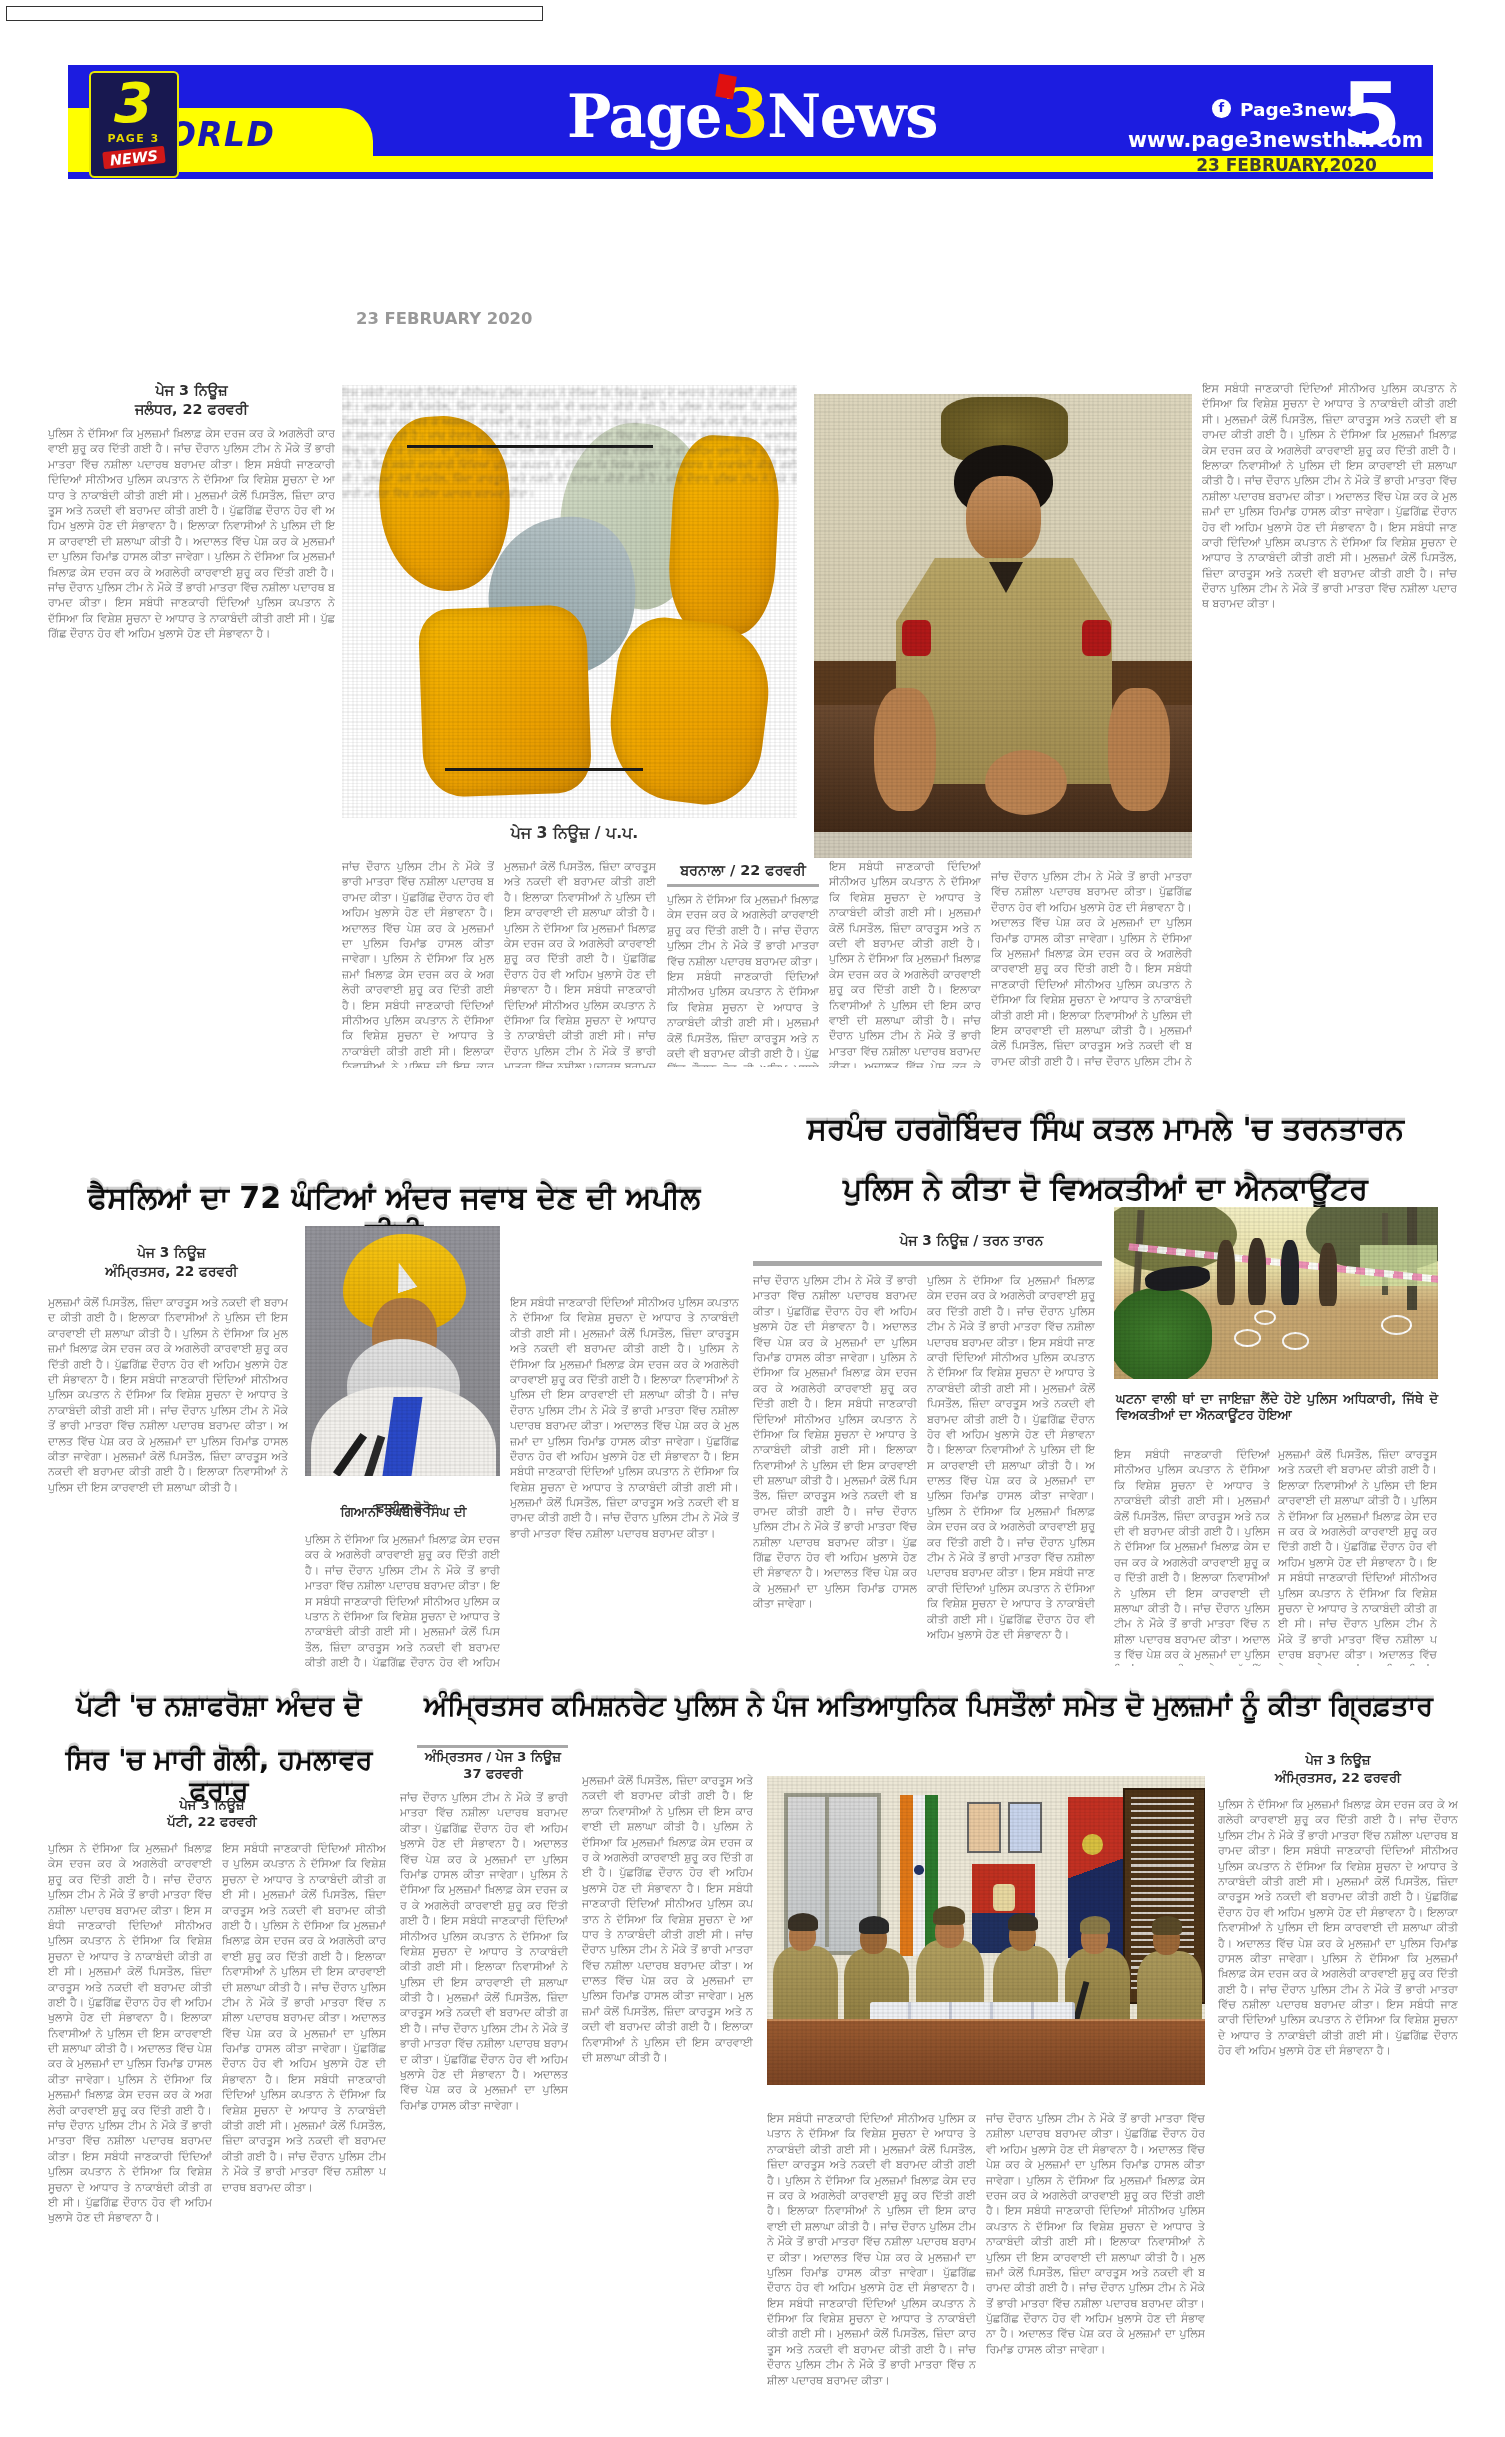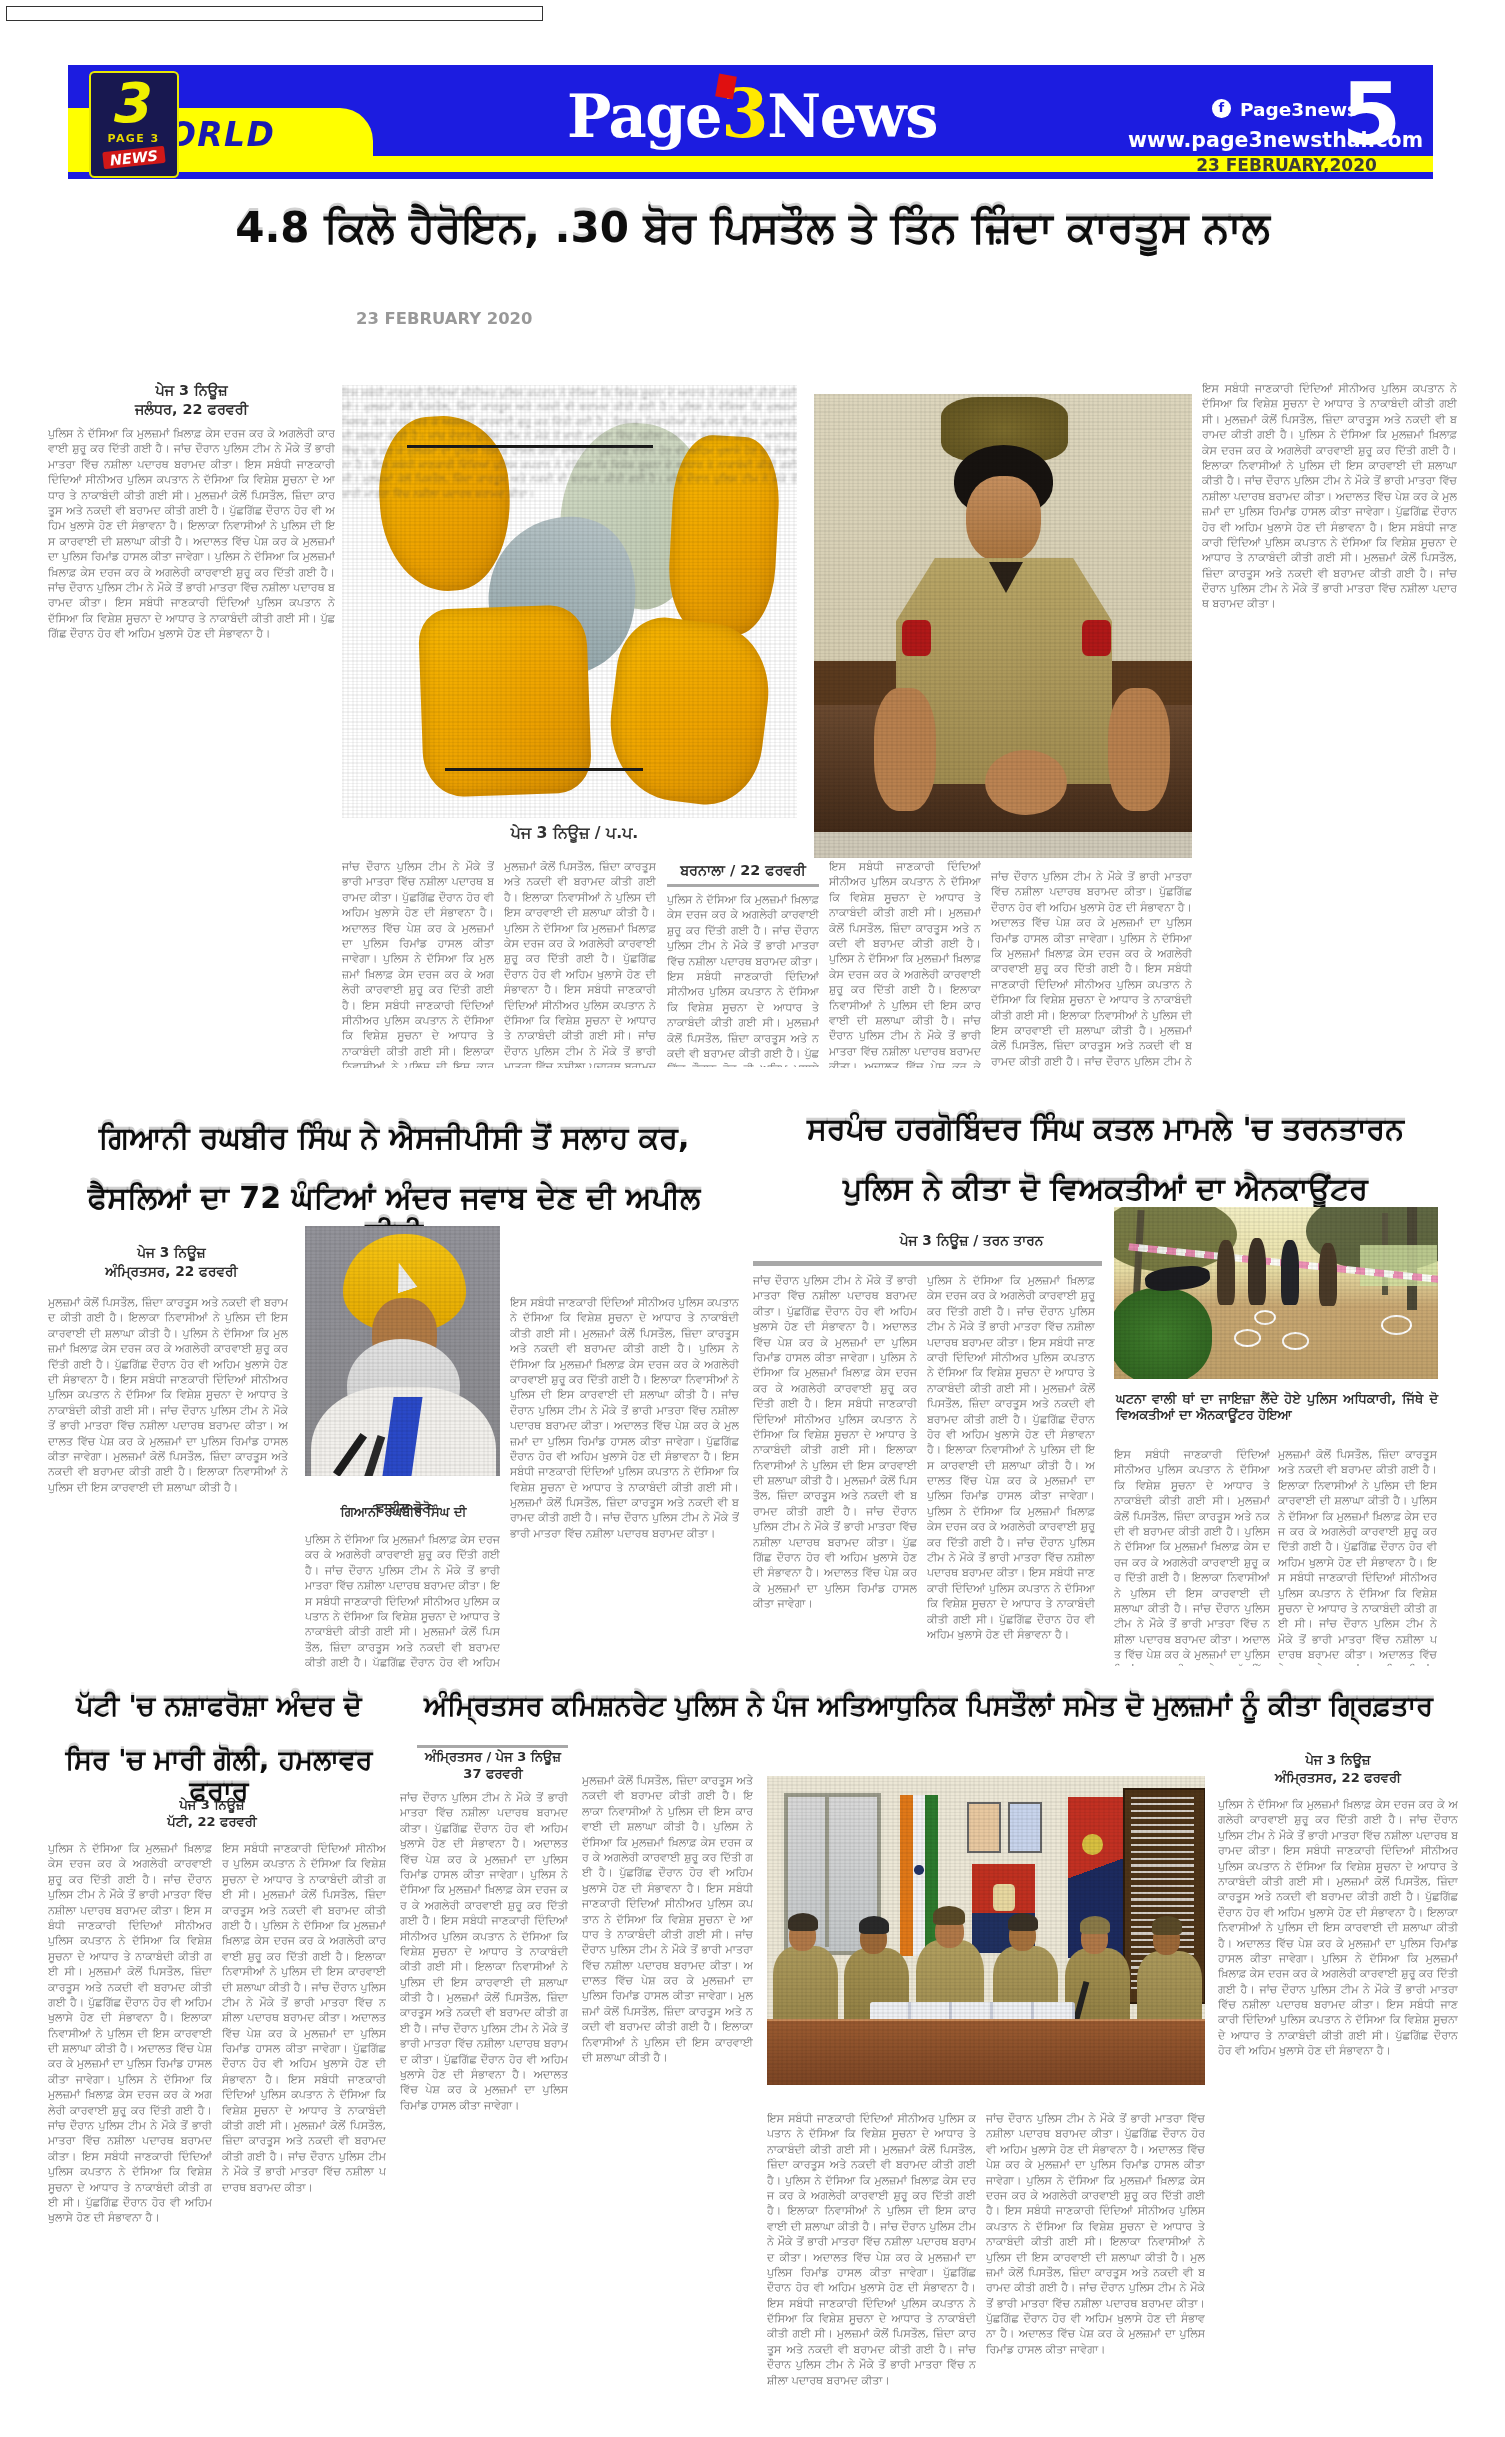--- a/index.html
+++ b/index.html
@@ -73,21 +73,20 @@
 
     <div class="abs masthead" style="left:383px;top:8.2px;width:602px;"><span>Page</span><span class="m3">3</span><span>News</span></div>
     <div class="abs" style="left:649px;top:9.6px;width:18px;height:23px;background:#e01010;transform:rotate(10deg);"></div>
 
     <div class="abs fb-circle" style="left:1144px;top:34px;">f</div>
     <div class="abs social-label" style="left:1172px;top:34px;">Page3news</div>
     <div class="abs website" style="left:1047px;top:63px;width:308px;">www.page3newsthai.com</div>
     <div class="abs page-five" style="left:1252px;top:5.5px;width:103px;">5</div>
   </div>
 
-  <div class="abs headline h-lead" style="left:82px;top:205px;width:1341px;">4.8 ਕਿਲੋ ਹੈਰੋਇਨ, .30 ਬੋਰ ਪਿਸਤੌਲ ਤੇ ਤਿੰਨ ਜ਼ਿੰਦਾ ਕਾਰਤੂਸ ਨਾਲ</div>
   <div class="abs ghost-date" style="left:356px;top:309px;width:219px;">23 FEBRUARY 2020</div>
 
   <div class="abs byline" style="left:48px;top:381px;width:287px;">ਪੇਜ 3 ਨਿਊਜ਼</div>
   <div class="abs byline" style="left:48px;top:400px;width:287px;">ਜਲੰਧਰ, 22 ਫਰਵਰੀ</div>
   <div class="abs noise" style="left:48px;top:426px;width:287px;height:642px;">ਪੁਲਿਸ ਨੇ ਦੱਸਿਆ ਕਿ ਮੁਲਜ਼ਮਾਂ ਖ਼ਿਲਾਫ਼ ਕੇਸ ਦਰਜ ਕਰ ਕੇ ਅਗਲੇਰੀ ਕਾਰਵਾਈ ਸ਼ੁਰੂ ਕਰ ਦਿੱਤੀ ਗਈ ਹੈ। ਜਾਂਚ ਦੌਰਾਨ ਪੁਲਿਸ ਟੀਮ ਨੇ ਮੌਕੇ ਤੋਂ ਭਾਰੀ ਮਾਤਰਾ ਵਿੱਚ ਨਸ਼ੀਲਾ ਪਦਾਰਥ ਬਰਾਮਦ ਕੀਤਾ। ਇਸ ਸਬੰਧੀ ਜਾਣਕਾਰੀ ਦਿੰਦਿਆਂ ਸੀਨੀਅਰ ਪੁਲਿਸ ਕਪਤਾਨ ਨੇ ਦੱਸਿਆ ਕਿ ਵਿਸ਼ੇਸ਼ ਸੂਚਨਾ ਦੇ ਆਧਾਰ ਤੇ ਨਾਕਾਬੰਦੀ ਕੀਤੀ ਗਈ ਸੀ। ਮੁਲਜ਼ਮਾਂ ਕੋਲੋਂ ਪਿਸਤੌਲ, ਜ਼ਿੰਦਾ ਕਾਰਤੂਸ ਅਤੇ ਨਕਦੀ ਵੀ ਬਰਾਮਦ ਕੀਤੀ ਗਈ ਹੈ। ਪੁੱਛਗਿੱਛ ਦੌਰਾਨ ਹੋਰ ਵੀ ਅਹਿਮ ਖੁਲਾਸੇ ਹੋਣ ਦੀ ਸੰਭਾਵਨਾ ਹੈ। ਇਲਾਕਾ ਨਿਵਾਸੀਆਂ ਨੇ ਪੁਲਿਸ ਦੀ ਇਸ ਕਾਰਵਾਈ ਦੀ ਸ਼ਲਾਘਾ ਕੀਤੀ ਹੈ। ਅਦਾਲਤ ਵਿੱਚ ਪੇਸ਼ ਕਰ ਕੇ ਮੁਲਜ਼ਮਾਂ ਦਾ ਪੁਲਿਸ ਰਿਮਾਂਡ ਹਾਸਲ ਕੀਤਾ ਜਾਵੇਗਾ। ਪੁਲਿਸ ਨੇ ਦੱਸਿਆ ਕਿ ਮੁਲਜ਼ਮਾਂ ਖ਼ਿਲਾਫ਼ ਕੇਸ ਦਰਜ ਕਰ ਕੇ ਅਗਲੇਰੀ ਕਾਰਵਾਈ ਸ਼ੁਰੂ ਕਰ ਦਿੱਤੀ ਗਈ ਹੈ। ਜਾਂਚ ਦੌਰਾਨ ਪੁਲਿਸ ਟੀਮ ਨੇ ਮੌਕੇ ਤੋਂ ਭਾਰੀ ਮਾਤਰਾ ਵਿੱਚ ਨਸ਼ੀਲਾ ਪਦਾਰਥ ਬਰਾਮਦ ਕੀਤਾ। ਇਸ ਸਬੰਧੀ ਜਾਣਕਾਰੀ ਦਿੰਦਿਆਂ ਪੁਲਿਸ ਕਪਤਾਨ ਨੇ ਦੱਸਿਆ ਕਿ ਵਿਸ਼ੇਸ਼ ਸੂਚਨਾ ਦੇ ਆਧਾਰ ਤੇ ਨਾਕਾਬੰਦੀ ਕੀਤੀ ਗਈ ਸੀ। ਪੁੱਛਗਿੱਛ ਦੌਰਾਨ ਹੋਰ ਵੀ ਅਹਿਮ ਖੁਲਾਸੇ ਹੋਣ ਦੀ ਸੰਭਾਵਨਾ ਹੈ।</div>
 
   <div class="photo grain" style="left:342px;top:385px;width:455px;height:433px;">
     <div class="pkg" style="left:38px;top:31px;width:130px;height:175px;border-radius:40% 50% 45% 50%/45% 40% 55% 50%;transform:rotate(-4deg);"></div>
     <div class="abs" style="left:219px;top:38px;width:144px;height:185px;background:linear-gradient(150deg,#d5dec8,#b9c4ad);border-radius:50% 50% 40% 60%/55% 45% 50% 50%;transform:rotate(6deg);"></div>
     <div class="abs" style="left:147px;top:130px;width:147px;height:161px;background:linear-gradient(#b6c3c6,#93a6aa);border-radius:55% 45% 50% 50%/50% 55% 45% 50%;transform:rotate(14deg);"></div>
@@ -119,21 +118,20 @@
   <div class="abs noise" style="left:1202px;top:381px;width:255px;height:687px;">ਇਸ ਸਬੰਧੀ ਜਾਣਕਾਰੀ ਦਿੰਦਿਆਂ ਸੀਨੀਅਰ ਪੁਲਿਸ ਕਪਤਾਨ ਨੇ ਦੱਸਿਆ ਕਿ ਵਿਸ਼ੇਸ਼ ਸੂਚਨਾ ਦੇ ਆਧਾਰ ਤੇ ਨਾਕਾਬੰਦੀ ਕੀਤੀ ਗਈ ਸੀ। ਮੁਲਜ਼ਮਾਂ ਕੋਲੋਂ ਪਿਸਤੌਲ, ਜ਼ਿੰਦਾ ਕਾਰਤੂਸ ਅਤੇ ਨਕਦੀ ਵੀ ਬਰਾਮਦ ਕੀਤੀ ਗਈ ਹੈ। ਪੁਲਿਸ ਨੇ ਦੱਸਿਆ ਕਿ ਮੁਲਜ਼ਮਾਂ ਖ਼ਿਲਾਫ਼ ਕੇਸ ਦਰਜ ਕਰ ਕੇ ਅਗਲੇਰੀ ਕਾਰਵਾਈ ਸ਼ੁਰੂ ਕਰ ਦਿੱਤੀ ਗਈ ਹੈ। ਇਲਾਕਾ ਨਿਵਾਸੀਆਂ ਨੇ ਪੁਲਿਸ ਦੀ ਇਸ ਕਾਰਵਾਈ ਦੀ ਸ਼ਲਾਘਾ ਕੀਤੀ ਹੈ। ਜਾਂਚ ਦੌਰਾਨ ਪੁਲਿਸ ਟੀਮ ਨੇ ਮੌਕੇ ਤੋਂ ਭਾਰੀ ਮਾਤਰਾ ਵਿੱਚ ਨਸ਼ੀਲਾ ਪਦਾਰਥ ਬਰਾਮਦ ਕੀਤਾ। ਅਦਾਲਤ ਵਿੱਚ ਪੇਸ਼ ਕਰ ਕੇ ਮੁਲਜ਼ਮਾਂ ਦਾ ਪੁਲਿਸ ਰਿਮਾਂਡ ਹਾਸਲ ਕੀਤਾ ਜਾਵੇਗਾ। ਪੁੱਛਗਿੱਛ ਦੌਰਾਨ ਹੋਰ ਵੀ ਅਹਿਮ ਖੁਲਾਸੇ ਹੋਣ ਦੀ ਸੰਭਾਵਨਾ ਹੈ। ਇਸ ਸਬੰਧੀ ਜਾਣਕਾਰੀ ਦਿੰਦਿਆਂ ਪੁਲਿਸ ਕਪਤਾਨ ਨੇ ਦੱਸਿਆ ਕਿ ਵਿਸ਼ੇਸ਼ ਸੂਚਨਾ ਦੇ ਆਧਾਰ ਤੇ ਨਾਕਾਬੰਦੀ ਕੀਤੀ ਗਈ ਸੀ। ਮੁਲਜ਼ਮਾਂ ਕੋਲੋਂ ਪਿਸਤੌਲ, ਜ਼ਿੰਦਾ ਕਾਰਤੂਸ ਅਤੇ ਨਕਦੀ ਵੀ ਬਰਾਮਦ ਕੀਤੀ ਗਈ ਹੈ। ਜਾਂਚ ਦੌਰਾਨ ਪੁਲਿਸ ਟੀਮ ਨੇ ਮੌਕੇ ਤੋਂ ਭਾਰੀ ਮਾਤਰਾ ਵਿੱਚ ਨਸ਼ੀਲਾ ਪਦਾਰਥ ਬਰਾਮਦ ਕੀਤਾ।</div>
 
   <div class="abs noise" style="left:342px;top:859px;width:152px;height:209px;">ਜਾਂਚ ਦੌਰਾਨ ਪੁਲਿਸ ਟੀਮ ਨੇ ਮੌਕੇ ਤੋਂ ਭਾਰੀ ਮਾਤਰਾ ਵਿੱਚ ਨਸ਼ੀਲਾ ਪਦਾਰਥ ਬਰਾਮਦ ਕੀਤਾ। ਪੁੱਛਗਿੱਛ ਦੌਰਾਨ ਹੋਰ ਵੀ ਅਹਿਮ ਖੁਲਾਸੇ ਹੋਣ ਦੀ ਸੰਭਾਵਨਾ ਹੈ। ਅਦਾਲਤ ਵਿੱਚ ਪੇਸ਼ ਕਰ ਕੇ ਮੁਲਜ਼ਮਾਂ ਦਾ ਪੁਲਿਸ ਰਿਮਾਂਡ ਹਾਸਲ ਕੀਤਾ ਜਾਵੇਗਾ। ਪੁਲਿਸ ਨੇ ਦੱਸਿਆ ਕਿ ਮੁਲਜ਼ਮਾਂ ਖ਼ਿਲਾਫ਼ ਕੇਸ ਦਰਜ ਕਰ ਕੇ ਅਗਲੇਰੀ ਕਾਰਵਾਈ ਸ਼ੁਰੂ ਕਰ ਦਿੱਤੀ ਗਈ ਹੈ। ਇਸ ਸਬੰਧੀ ਜਾਣਕਾਰੀ ਦਿੰਦਿਆਂ ਸੀਨੀਅਰ ਪੁਲਿਸ ਕਪਤਾਨ ਨੇ ਦੱਸਿਆ ਕਿ ਵਿਸ਼ੇਸ਼ ਸੂਚਨਾ ਦੇ ਆਧਾਰ ਤੇ ਨਾਕਾਬੰਦੀ ਕੀਤੀ ਗਈ ਸੀ। ਇਲਾਕਾ ਨਿਵਾਸੀਆਂ ਨੇ ਪੁਲਿਸ ਦੀ ਇਸ ਕਾਰਵਾਈ ਦੀ ਸ਼ਲਾਘਾ ਕੀਤੀ ਹੈ। ਮੁਲਜ਼ਮਾਂ ਕੋਲੋਂ ਪਿਸਤੌਲ, ਜ਼ਿੰਦਾ ਕਾਰਤੂਸ ਅਤੇ ਨਕਦੀ ਵੀ ਬਰਾਮਦ ਕੀਤੀ ਗਈ ਹੈ। ਜਾਂਚ ਦੌਰਾਨ ਪੁਲਿਸ ਟੀਮ ਨੇ ਮੌਕੇ ਤੋਂ ਭਾਰੀ ਮਾਤਰਾ ਵਿੱਚ ਨਸ਼ੀਲਾ ਪਦਾਰਥ ਬਰਾਮਦ ਕੀਤਾ। ਪੁੱਛਗਿੱਛ ਦੌਰਾਨ ਹੋਰ ਵੀ ਅਹਿਮ ਖੁਲਾਸੇ ਹੋਣ ਦੀ ਸੰਭਾਵਨਾ ਹੈ। ਅਦਾਲਤ ਵਿੱਚ ਪੇਸ਼ ਕਰ ਕੇ ਮੁਲਜ਼ਮਾਂ ਦਾ ਪੁਲਿਸ ਰਿਮਾਂਡ ਹਾਸਲ ਕੀਤਾ ਜਾਵੇਗਾ।</div>
   <div class="abs noise" style="left:504px;top:859px;width:152px;height:209px;">ਮੁਲਜ਼ਮਾਂ ਕੋਲੋਂ ਪਿਸਤੌਲ, ਜ਼ਿੰਦਾ ਕਾਰਤੂਸ ਅਤੇ ਨਕਦੀ ਵੀ ਬਰਾਮਦ ਕੀਤੀ ਗਈ ਹੈ। ਇਲਾਕਾ ਨਿਵਾਸੀਆਂ ਨੇ ਪੁਲਿਸ ਦੀ ਇਸ ਕਾਰਵਾਈ ਦੀ ਸ਼ਲਾਘਾ ਕੀਤੀ ਹੈ। ਪੁਲਿਸ ਨੇ ਦੱਸਿਆ ਕਿ ਮੁਲਜ਼ਮਾਂ ਖ਼ਿਲਾਫ਼ ਕੇਸ ਦਰਜ ਕਰ ਕੇ ਅਗਲੇਰੀ ਕਾਰਵਾਈ ਸ਼ੁਰੂ ਕਰ ਦਿੱਤੀ ਗਈ ਹੈ। ਪੁੱਛਗਿੱਛ ਦੌਰਾਨ ਹੋਰ ਵੀ ਅਹਿਮ ਖੁਲਾਸੇ ਹੋਣ ਦੀ ਸੰਭਾਵਨਾ ਹੈ। ਇਸ ਸਬੰਧੀ ਜਾਣਕਾਰੀ ਦਿੰਦਿਆਂ ਸੀਨੀਅਰ ਪੁਲਿਸ ਕਪਤਾਨ ਨੇ ਦੱਸਿਆ ਕਿ ਵਿਸ਼ੇਸ਼ ਸੂਚਨਾ ਦੇ ਆਧਾਰ ਤੇ ਨਾਕਾਬੰਦੀ ਕੀਤੀ ਗਈ ਸੀ। ਜਾਂਚ ਦੌਰਾਨ ਪੁਲਿਸ ਟੀਮ ਨੇ ਮੌਕੇ ਤੋਂ ਭਾਰੀ ਮਾਤਰਾ ਵਿੱਚ ਨਸ਼ੀਲਾ ਪਦਾਰਥ ਬਰਾਮਦ ਕੀਤਾ। ਅਦਾਲਤ ਵਿੱਚ ਪੇਸ਼ ਕਰ ਕੇ ਮੁਲਜ਼ਮਾਂ ਦਾ ਪੁਲਿਸ ਰਿਮਾਂਡ ਹਾਸਲ ਕੀਤਾ ਜਾਵੇਗਾ। ਮੁਲਜ਼ਮਾਂ ਕੋਲੋਂ ਪਿਸਤੌਲ, ਜ਼ਿੰਦਾ ਕਾਰਤੂਸ ਅਤੇ ਨਕਦੀ ਵੀ ਬਰਾਮਦ ਕੀਤੀ ਗਈ ਹੈ। ਇਲਾਕਾ ਨਿਵਾਸੀਆਂ ਨੇ ਪੁਲਿਸ ਦੀ ਇਸ ਕਾਰਵਾਈ ਦੀ ਸ਼ਲਾਘਾ ਕੀਤੀ ਹੈ।</div>
   <div class="abs byline" style="left:667px;top:861px;width:152px;">ਬਰਨਾਲਾ / 22 ਫਰਵਰੀ</div>
   <div class="abs rule" style="left:667px;top:884px;width:152px;height:3.4px;"></div>
   <div class="abs noise" style="left:667px;top:892px;width:152px;height:175px;">ਪੁਲਿਸ ਨੇ ਦੱਸਿਆ ਕਿ ਮੁਲਜ਼ਮਾਂ ਖ਼ਿਲਾਫ਼ ਕੇਸ ਦਰਜ ਕਰ ਕੇ ਅਗਲੇਰੀ ਕਾਰਵਾਈ ਸ਼ੁਰੂ ਕਰ ਦਿੱਤੀ ਗਈ ਹੈ। ਜਾਂਚ ਦੌਰਾਨ ਪੁਲਿਸ ਟੀਮ ਨੇ ਮੌਕੇ ਤੋਂ ਭਾਰੀ ਮਾਤਰਾ ਵਿੱਚ ਨਸ਼ੀਲਾ ਪਦਾਰਥ ਬਰਾਮਦ ਕੀਤਾ। ਇਸ ਸਬੰਧੀ ਜਾਣਕਾਰੀ ਦਿੰਦਿਆਂ ਸੀਨੀਅਰ ਪੁਲਿਸ ਕਪਤਾਨ ਨੇ ਦੱਸਿਆ ਕਿ ਵਿਸ਼ੇਸ਼ ਸੂਚਨਾ ਦੇ ਆਧਾਰ ਤੇ ਨਾਕਾਬੰਦੀ ਕੀਤੀ ਗਈ ਸੀ। ਮੁਲਜ਼ਮਾਂ ਕੋਲੋਂ ਪਿਸਤੌਲ, ਜ਼ਿੰਦਾ ਕਾਰਤੂਸ ਅਤੇ ਨਕਦੀ ਵੀ ਬਰਾਮਦ ਕੀਤੀ ਗਈ ਹੈ। ਪੁੱਛਗਿੱਛ ਦੌਰਾਨ ਹੋਰ ਵੀ ਅਹਿਮ ਖੁਲਾਸੇ ਹੋਣ ਦੀ ਸੰਭਾਵਨਾ ਹੈ। ਇਲਾਕਾ ਨਿਵਾਸੀਆਂ ਨੇ ਪੁਲਿਸ ਦੀ ਇਸ ਕਾਰਵਾਈ ਦੀ ਸ਼ਲਾਘਾ ਕੀਤੀ ਹੈ। ਅਦਾਲਤ ਵਿੱਚ ਪੇਸ਼ ਕਰ ਕੇ ਮੁਲਜ਼ਮਾਂ ਦਾ ਪੁਲਿਸ ਰਿਮਾਂਡ ਹਾਸਲ ਕੀਤਾ ਜਾਵੇਗਾ। ਪੁਲਿਸ ਨੇ ਦੱਸਿਆ ਕਿ ਮੁਲਜ਼ਮਾਂ ਖ਼ਿਲਾਫ਼ ਕੇਸ ਦਰਜ ਕਰ ਕੇ ਅਗਲੇਰੀ ਕਾਰਵਾਈ ਸ਼ੁਰੂ ਕਰ ਦਿੱਤੀ ਗਈ ਹੈ। ਜਾਂਚ ਦੌਰਾਨ ਪੁਲਿਸ ਟੀਮ ਨੇ ਮੌਕੇ ਤੋਂ ਭਾਰੀ ਮਾਤਰਾ ਵਿੱਚ ਨਸ਼ੀਲਾ ਪਦਾਰਥ ਬਰਾਮਦ ਕੀਤਾ। ਇਸ ਸਬੰਧੀ ਜਾਣਕਾਰੀ ਦਿੰਦਿਆਂ ਪੁਲਿਸ ਕਪਤਾਨ ਨੇ ਦੱਸਿਆ ਕਿ ਵਿਸ਼ੇਸ਼ ਸੂਚਨਾ ਦੇ ਆਧਾਰ ਤੇ ਨਾਕਾਬੰਦੀ ਕੀਤੀ ਗਈ ਸੀ। ਪੁੱਛਗਿੱਛ ਦੌਰਾਨ ਹੋਰ ਵੀ ਅਹਿਮ ਖੁਲਾਸੇ ਹੋਣ ਦੀ ਸੰਭਾਵਨਾ ਹੈ।</div>
   <div class="abs noise" style="left:829px;top:859px;width:152px;height:209px;">ਇਸ ਸਬੰਧੀ ਜਾਣਕਾਰੀ ਦਿੰਦਿਆਂ ਸੀਨੀਅਰ ਪੁਲਿਸ ਕਪਤਾਨ ਨੇ ਦੱਸਿਆ ਕਿ ਵਿਸ਼ੇਸ਼ ਸੂਚਨਾ ਦੇ ਆਧਾਰ ਤੇ ਨਾਕਾਬੰਦੀ ਕੀਤੀ ਗਈ ਸੀ। ਮੁਲਜ਼ਮਾਂ ਕੋਲੋਂ ਪਿਸਤੌਲ, ਜ਼ਿੰਦਾ ਕਾਰਤੂਸ ਅਤੇ ਨਕਦੀ ਵੀ ਬਰਾਮਦ ਕੀਤੀ ਗਈ ਹੈ। ਪੁਲਿਸ ਨੇ ਦੱਸਿਆ ਕਿ ਮੁਲਜ਼ਮਾਂ ਖ਼ਿਲਾਫ਼ ਕੇਸ ਦਰਜ ਕਰ ਕੇ ਅਗਲੇਰੀ ਕਾਰਵਾਈ ਸ਼ੁਰੂ ਕਰ ਦਿੱਤੀ ਗਈ ਹੈ। ਇਲਾਕਾ ਨਿਵਾਸੀਆਂ ਨੇ ਪੁਲਿਸ ਦੀ ਇਸ ਕਾਰਵਾਈ ਦੀ ਸ਼ਲਾਘਾ ਕੀਤੀ ਹੈ। ਜਾਂਚ ਦੌਰਾਨ ਪੁਲਿਸ ਟੀਮ ਨੇ ਮੌਕੇ ਤੋਂ ਭਾਰੀ ਮਾਤਰਾ ਵਿੱਚ ਨਸ਼ੀਲਾ ਪਦਾਰਥ ਬਰਾਮਦ ਕੀਤਾ। ਅਦਾਲਤ ਵਿੱਚ ਪੇਸ਼ ਕਰ ਕੇ ਮੁਲਜ਼ਮਾਂ ਦਾ ਪੁਲਿਸ ਰਿਮਾਂਡ ਹਾਸਲ ਕੀਤਾ ਜਾਵੇਗਾ। ਪੁੱਛਗਿੱਛ ਦੌਰਾਨ ਹੋਰ ਵੀ ਅਹਿਮ ਖੁਲਾਸੇ ਹੋਣ ਦੀ ਸੰਭਾਵਨਾ ਹੈ। ਇਸ ਸਬੰਧੀ ਜਾਣਕਾਰੀ ਦਿੰਦਿਆਂ ਪੁਲਿਸ ਕਪਤਾਨ ਨੇ ਦੱਸਿਆ ਕਿ ਵਿਸ਼ੇਸ਼ ਸੂਚਨਾ ਦੇ ਆਧਾਰ ਤੇ ਨਾਕਾਬੰਦੀ ਕੀਤੀ ਗਈ ਸੀ। ਮੁਲਜ਼ਮਾਂ ਕੋਲੋਂ ਪਿਸਤੌਲ, ਜ਼ਿੰਦਾ ਕਾਰਤੂਸ ਅਤੇ ਨਕਦੀ ਵੀ ਬਰਾਮਦ ਕੀਤੀ ਗਈ ਹੈ। ਜਾਂਚ ਦੌਰਾਨ ਪੁਲਿਸ ਟੀਮ ਨੇ ਮੌਕੇ ਤੋਂ ਭਾਰੀ ਮਾਤਰਾ ਵਿੱਚ ਨਸ਼ੀਲਾ ਪਦਾਰਥ ਬਰਾਮਦ ਕੀਤਾ।</div>
   <div class="abs noise" style="left:991px;top:869px;width:201px;height:198px;">ਜਾਂਚ ਦੌਰਾਨ ਪੁਲਿਸ ਟੀਮ ਨੇ ਮੌਕੇ ਤੋਂ ਭਾਰੀ ਮਾਤਰਾ ਵਿੱਚ ਨਸ਼ੀਲਾ ਪਦਾਰਥ ਬਰਾਮਦ ਕੀਤਾ। ਪੁੱਛਗਿੱਛ ਦੌਰਾਨ ਹੋਰ ਵੀ ਅਹਿਮ ਖੁਲਾਸੇ ਹੋਣ ਦੀ ਸੰਭਾਵਨਾ ਹੈ। ਅਦਾਲਤ ਵਿੱਚ ਪੇਸ਼ ਕਰ ਕੇ ਮੁਲਜ਼ਮਾਂ ਦਾ ਪੁਲਿਸ ਰਿਮਾਂਡ ਹਾਸਲ ਕੀਤਾ ਜਾਵੇਗਾ। ਪੁਲਿਸ ਨੇ ਦੱਸਿਆ ਕਿ ਮੁਲਜ਼ਮਾਂ ਖ਼ਿਲਾਫ਼ ਕੇਸ ਦਰਜ ਕਰ ਕੇ ਅਗਲੇਰੀ ਕਾਰਵਾਈ ਸ਼ੁਰੂ ਕਰ ਦਿੱਤੀ ਗਈ ਹੈ। ਇਸ ਸਬੰਧੀ ਜਾਣਕਾਰੀ ਦਿੰਦਿਆਂ ਸੀਨੀਅਰ ਪੁਲਿਸ ਕਪਤਾਨ ਨੇ ਦੱਸਿਆ ਕਿ ਵਿਸ਼ੇਸ਼ ਸੂਚਨਾ ਦੇ ਆਧਾਰ ਤੇ ਨਾਕਾਬੰਦੀ ਕੀਤੀ ਗਈ ਸੀ। ਇਲਾਕਾ ਨਿਵਾਸੀਆਂ ਨੇ ਪੁਲਿਸ ਦੀ ਇਸ ਕਾਰਵਾਈ ਦੀ ਸ਼ਲਾਘਾ ਕੀਤੀ ਹੈ। ਮੁਲਜ਼ਮਾਂ ਕੋਲੋਂ ਪਿਸਤੌਲ, ਜ਼ਿੰਦਾ ਕਾਰਤੂਸ ਅਤੇ ਨਕਦੀ ਵੀ ਬਰਾਮਦ ਕੀਤੀ ਗਈ ਹੈ। ਜਾਂਚ ਦੌਰਾਨ ਪੁਲਿਸ ਟੀਮ ਨੇ ਮੌਕੇ ਤੋਂ ਭਾਰੀ ਮਾਤਰਾ ਵਿੱਚ ਨਸ਼ੀਲਾ ਪਦਾਰਥ ਬਰਾਮਦ ਕੀਤਾ। ਪੁੱਛਗਿੱਛ ਦੌਰਾਨ ਹੋਰ ਵੀ ਅਹਿਮ ਖੁਲਾਸੇ ਹੋਣ ਦੀ ਸੰਭਾਵਨਾ ਹੈ। ਅਦਾਲਤ ਵਿੱਚ ਪੇਸ਼ ਕਰ ਕੇ ਮੁਲਜ਼ਮਾਂ ਦਾ ਪੁਲਿਸ ਰਿਮਾਂਡ ਹਾਸਲ ਕੀਤਾ ਜਾਵੇਗਾ।</div>
 
-  <div class="abs headline h-mid" style="left:55px;top:1121px;width:678px;">ਗਿਆਨੀ ਰਘਬੀਰ ਸਿੰਘ ਨੇ ਐਸਜੀਪੀਸੀ ਤੋਂ ਸਲਾਹ ਕਰ,</div>
   <div class="abs headline h-mid" style="left:55px;top:1181px;width:678px;">ਫੈਸਲਿਆਂ ਦਾ 72 ਘੰਟਿਆਂ ਅੰਦਰ ਜਵਾਬ ਦੇਣ ਦੀ ਅਪੀਲ ਕੀਤੀ</div>
   <div class="abs byline" style="left:55px;top:1244px;width:233px;font-size:13.7px;">ਪੇਜ 3 ਨਿਊਜ਼</div>
   <div class="abs byline" style="left:55px;top:1263px;width:233px;font-size:13.7px;">ਅੰਮ੍ਰਿਤਸਰ, 22 ਫਰਵਰੀ</div>
   <div class="abs noise" style="left:48px;top:1295px;width:240px;height:372px;">ਮੁਲਜ਼ਮਾਂ ਕੋਲੋਂ ਪਿਸਤੌਲ, ਜ਼ਿੰਦਾ ਕਾਰਤੂਸ ਅਤੇ ਨਕਦੀ ਵੀ ਬਰਾਮਦ ਕੀਤੀ ਗਈ ਹੈ। ਇਲਾਕਾ ਨਿਵਾਸੀਆਂ ਨੇ ਪੁਲਿਸ ਦੀ ਇਸ ਕਾਰਵਾਈ ਦੀ ਸ਼ਲਾਘਾ ਕੀਤੀ ਹੈ। ਪੁਲਿਸ ਨੇ ਦੱਸਿਆ ਕਿ ਮੁਲਜ਼ਮਾਂ ਖ਼ਿਲਾਫ਼ ਕੇਸ ਦਰਜ ਕਰ ਕੇ ਅਗਲੇਰੀ ਕਾਰਵਾਈ ਸ਼ੁਰੂ ਕਰ ਦਿੱਤੀ ਗਈ ਹੈ। ਪੁੱਛਗਿੱਛ ਦੌਰਾਨ ਹੋਰ ਵੀ ਅਹਿਮ ਖੁਲਾਸੇ ਹੋਣ ਦੀ ਸੰਭਾਵਨਾ ਹੈ। ਇਸ ਸਬੰਧੀ ਜਾਣਕਾਰੀ ਦਿੰਦਿਆਂ ਸੀਨੀਅਰ ਪੁਲਿਸ ਕਪਤਾਨ ਨੇ ਦੱਸਿਆ ਕਿ ਵਿਸ਼ੇਸ਼ ਸੂਚਨਾ ਦੇ ਆਧਾਰ ਤੇ ਨਾਕਾਬੰਦੀ ਕੀਤੀ ਗਈ ਸੀ। ਜਾਂਚ ਦੌਰਾਨ ਪੁਲਿਸ ਟੀਮ ਨੇ ਮੌਕੇ ਤੋਂ ਭਾਰੀ ਮਾਤਰਾ ਵਿੱਚ ਨਸ਼ੀਲਾ ਪਦਾਰਥ ਬਰਾਮਦ ਕੀਤਾ। ਅਦਾਲਤ ਵਿੱਚ ਪੇਸ਼ ਕਰ ਕੇ ਮੁਲਜ਼ਮਾਂ ਦਾ ਪੁਲਿਸ ਰਿਮਾਂਡ ਹਾਸਲ ਕੀਤਾ ਜਾਵੇਗਾ। ਮੁਲਜ਼ਮਾਂ ਕੋਲੋਂ ਪਿਸਤੌਲ, ਜ਼ਿੰਦਾ ਕਾਰਤੂਸ ਅਤੇ ਨਕਦੀ ਵੀ ਬਰਾਮਦ ਕੀਤੀ ਗਈ ਹੈ। ਇਲਾਕਾ ਨਿਵਾਸੀਆਂ ਨੇ ਪੁਲਿਸ ਦੀ ਇਸ ਕਾਰਵਾਈ ਦੀ ਸ਼ਲਾਘਾ ਕੀਤੀ ਹੈ।</div>
 
   <div class="photo grain" style="left:305px;top:1226px;width:195px;height:250px;background:linear-gradient(#93939a,#8a8a8e);">
     <div class="abs" style="left:38px;top:8.2px;width:123px;height:99px;background:linear-gradient(#f6c513,#e3a800);border-radius:50% 50% 48% 48%/60% 60% 42% 42%;"></div>
     <div class="abs" style="left:88px;top:36px;width:20.5px;height:29px;background:#eeeeee;clip-path:polygon(50% 0,100% 100%,0 100%);transform:rotate(-18deg);"></div>
     <div class="abs" style="left:67px;top:72px;width:65px;height:75px;background:#b07a45;border-radius:45%;"></div>
     <div class="abs" style="left:42px;top:113px;width:113px;height:120px;background:linear-gradient(#e3e3e3,#c9c9c9);border-radius:48% 52% 55% 45%/40% 40% 62% 62%;"></div>

